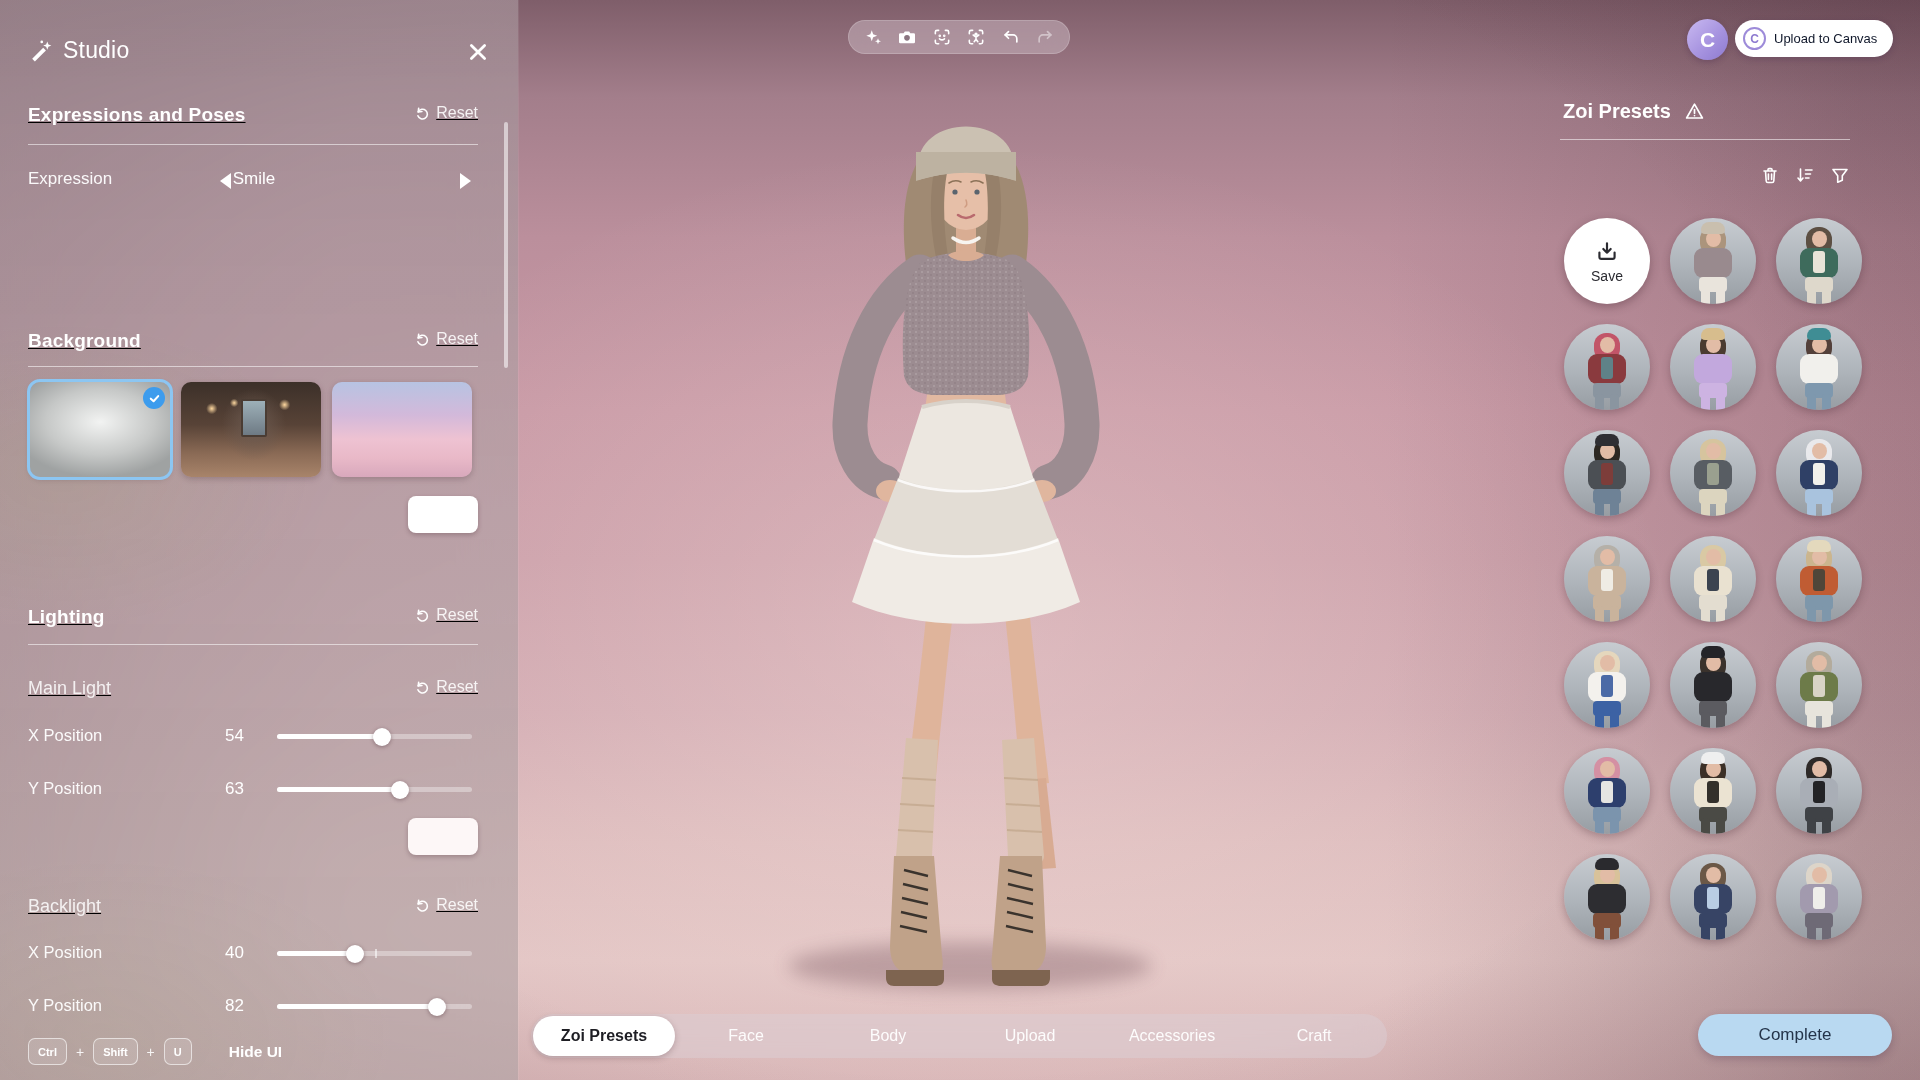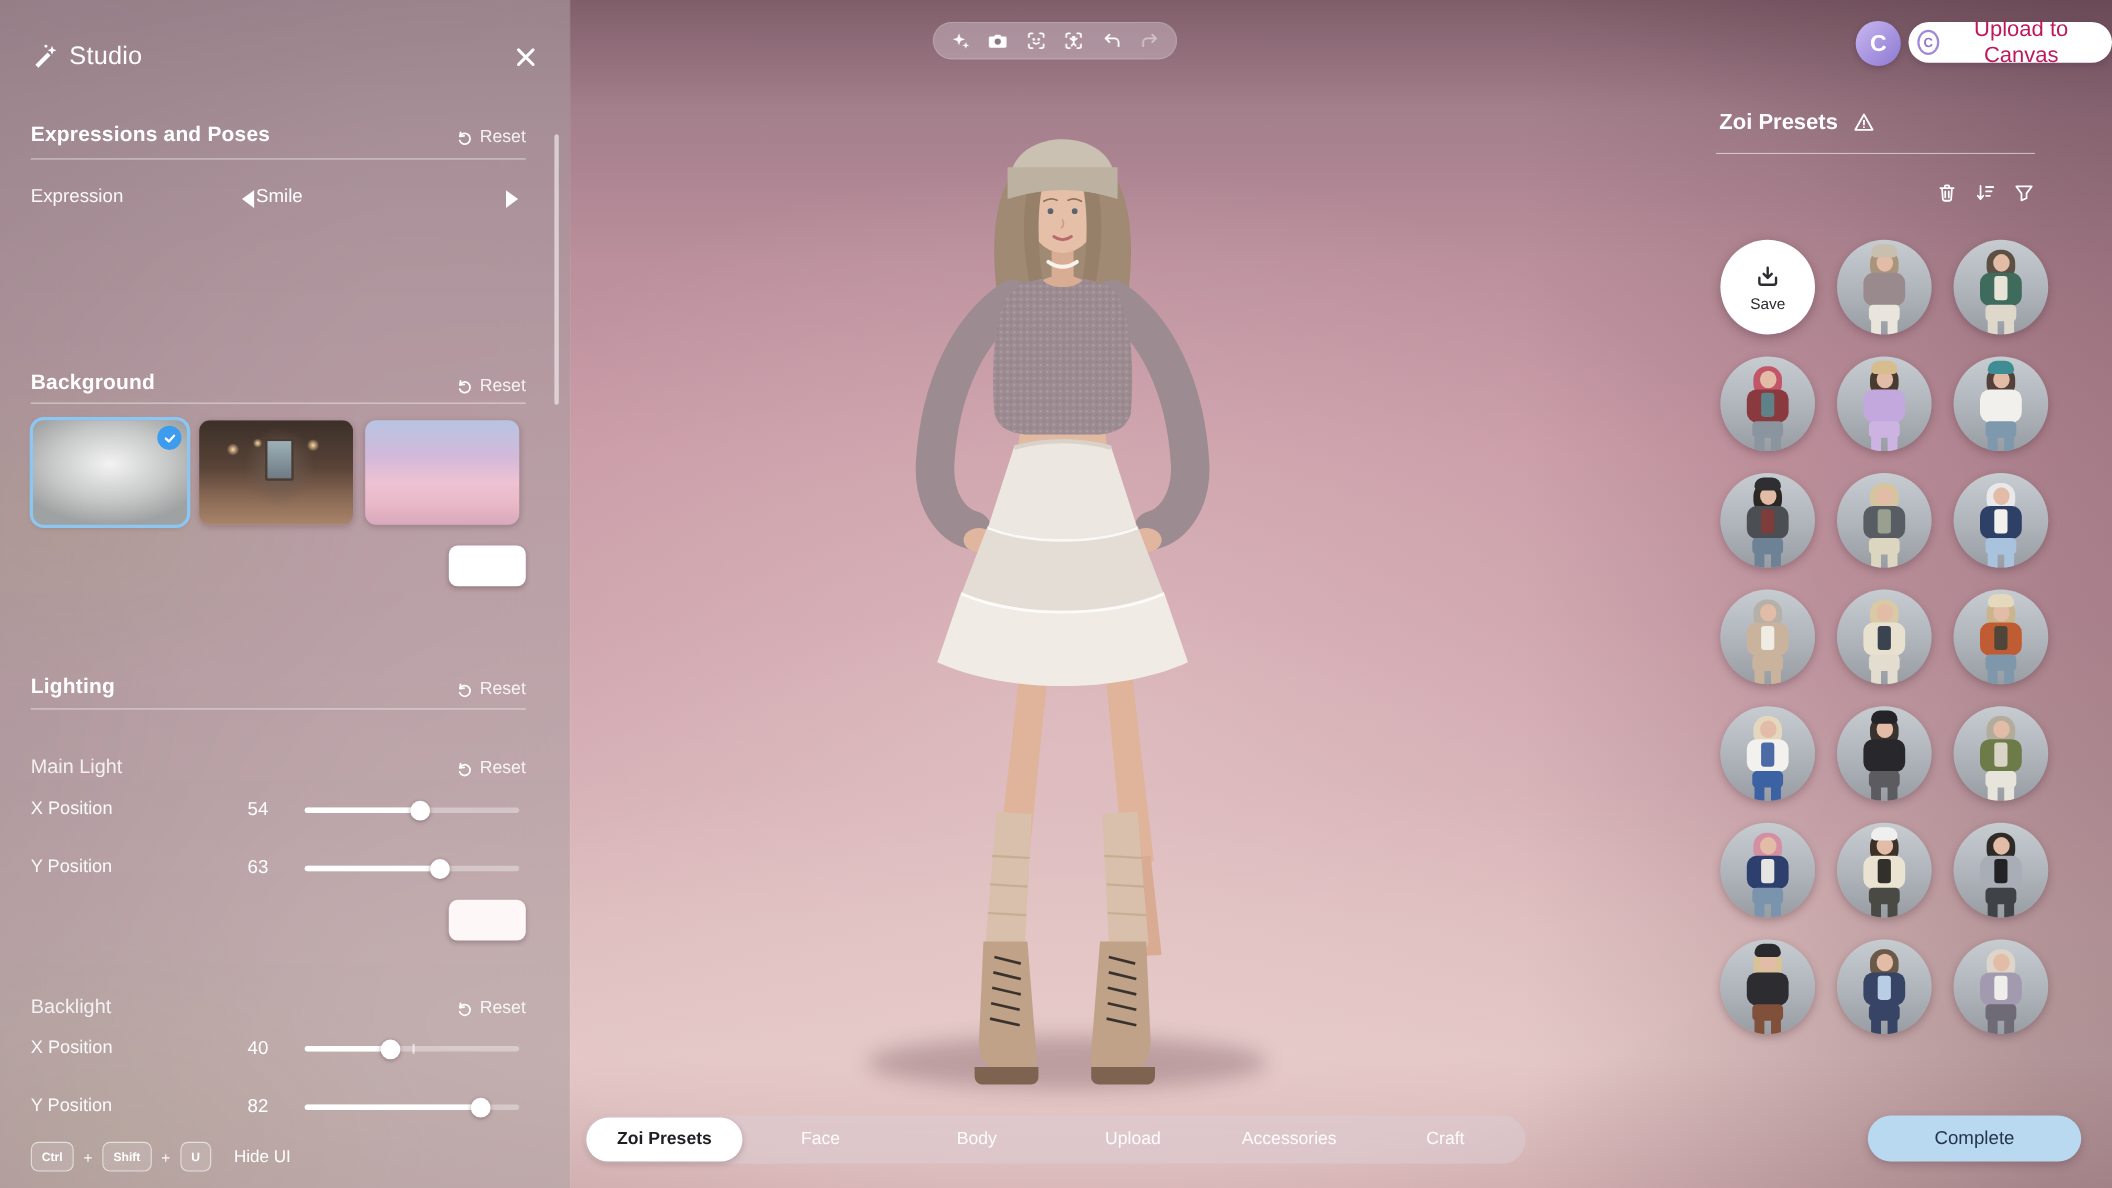--- a/index.html
+++ b/index.html
@@ -29,21 +29,21 @@
       radial-gradient(420px 260px at 20% 96%, rgba(190,190,140,0.14), rgba(190,190,140,0) 70%),
       linear-gradient(180deg, rgba(140,118,128,0.22), rgba(190,175,172,0.10) 45%, rgba(205,196,182,0.16) 85%); }
   .panel-inner { position:absolute; left:28px; top:0; width:450px; height:1080px; }
   .panel-scrollbar { position:absolute; left:504px; top:122px; width:4px; height:246px; border-radius:2px;
     background:rgba(255,255,255,0.55); }
 
   .studio-header { position:absolute; left:0; top:28px; width:450px; height:44px; display:flex; align-items:center; }
   .studio-title { color:#fff; font-size:23px; font-weight:400; margin-left:10px; letter-spacing:.2px; }
   .close-btn { position:absolute; left:438px; top:40px; width:24px; height:24px; cursor:pointer; }
 
-  .section-header { position:absolute; left:0; width:450px; height:30px; display:flex; align-items:flex-end; justify-content:space-between; }
+  .section-header { position:absolute; left:0; width:450px; height:30px; display:flex; align-items:flex-start; justify-content:space-between;text-decoration:underline; }
   .section-title { color:#fff; font-size:19px; font-weight:700; letter-spacing:.2px; }
   .sub-title { color:rgba(255,255,255,0.85); font-size:18px; font-weight:400; }
   .reset-btn { display:flex; align-items:center; gap:6px; color:rgba(255,255,255,0.88); font-size:16px; cursor:pointer; }
   .divider { position:absolute; left:0; width:450px; height:1px; background:rgba(255,255,255,0.55); }
 
   .control-row { position:absolute; left:0; width:450px; height:44px; }
   .control-label { position:absolute; left:0; top:11px; color:rgba(255,255,255,0.95); font-size:17px; }
   .control-value { position:absolute; left:120px; top:11px; width:212px; text-align:center; color:#fff; font-size:17px; }
   .arrow { position:absolute; top:15px; width:0; height:0; cursor:pointer; }
   .arrow.left  { left:192px; border-top:8px solid transparent; border-bottom:8px solid transparent; border-right:11px solid #fff; }
@@ -78,42 +78,42 @@
   .slider-fill  { position:absolute; left:0; top:0; height:5px; border-radius:3px; background:#fff; }
   .slider-thumb { position:absolute; top:-6.5px; width:18px; height:18px; margin-left:-9px; border-radius:50%; background:#fff;
     box-shadow:0 1px 4px rgba(60,30,40,0.4); cursor:grab; }
   .slider-tick { position:absolute; top:-2px; width:2px; height:9px; background:rgba(255,255,255,0.55); }
 
   .shortcut-bar { position:absolute; left:0; top:1038px; display:flex; align-items:center; gap:9px; }
   .key-chip { height:27px; min-width:27px; padding:0 9px; display:flex; align-items:center; justify-content:center;
     border:1.5px solid rgba(255,255,255,0.6); border-radius:7px; background:rgba(255,255,255,0.12);
     color:#fff; font-size:11px; font-weight:700; }
   .key-plus { color:rgba(255,255,255,0.9); font-size:14px; }
-  .shortcut-label { margin-left:12px; color:#fff; font-size:15.5px; }
+  .shortcut-label { margin-left:28px; color:#fff; font-size:15.5px;font-weight:bold; }
 
   
   .toolbar { position:absolute; left:848px; top:20px; width:222px; height:34px; z-index:6;
     background:rgba(233,222,228,0.35); border-radius:17px; display:flex; align-items:center; justify-content:space-between;
     padding:0 15px; -webkit-backdrop-filter:blur(12px); backdrop-filter:blur(12px);
     box-shadow: inset 0 0 0 1px rgba(255,255,255,0.18); }
   .tool-icon { width:20px; height:20px; cursor:pointer; display:flex; }
   .tool-icon.disabled { opacity:.45; }
 
   
   .logo-btn { position:absolute; left:1687px; top:19px; width:41px; height:41px; border-radius:50%; z-index:6; cursor:pointer;
     background:linear-gradient(135deg,#c9b9f1 0%, #a794e0 55%, #8d7ad0 100%);
     display:flex; align-items:center; justify-content:center;
     box-shadow:0 2px 6px rgba(60,30,70,0.3); }
   .logo-c { color:#fff; font-size:21px; font-weight:800; }
   .upload-btn { position:absolute; left:1735px; top:20px; height:37px; z-index:6; cursor:pointer;
     background:#fff; border:none; border-radius:19px; display:flex; align-items:center; gap:8px; padding:0 16px 0 8px;
     box-shadow:0 2px 6px rgba(60,30,70,0.25); }
   .upload-ico { width:23px; height:23px; border-radius:50%; border:2.5px solid #9d8bd9; display:flex; align-items:center; justify-content:center;
     color:#8d7ad0; font-size:12px; font-weight:800; background:#fff; }
-  .upload-label { color:#be185d; font-size:20px; }
+  .upload-label { color:#0f172a; font-size:13px; }
 
   
   .presets-panel { position:absolute; left:1560px; top:0; width:300px; height:1080px; z-index:5; }
   .presets-title-row { position:absolute; left:3px; top:100px; display:flex; align-items:center; gap:13px; }
   .presets-title { color:#fff; font-size:20px; font-weight:700; }
   .presets-divider { position:absolute; left:0; top:139px; width:290px; height:1px; background:rgba(255,255,255,0.55); }
   .presets-tools { position:absolute; right:10px; top:165px; display:flex; gap:15px; }
   .ptool { width:20px; height:20px; cursor:pointer; display:flex; }
 
   .preset-grid { position:absolute; left:4px; top:218px; display:grid; grid-template-columns:repeat(3,86px); gap:20px; }

